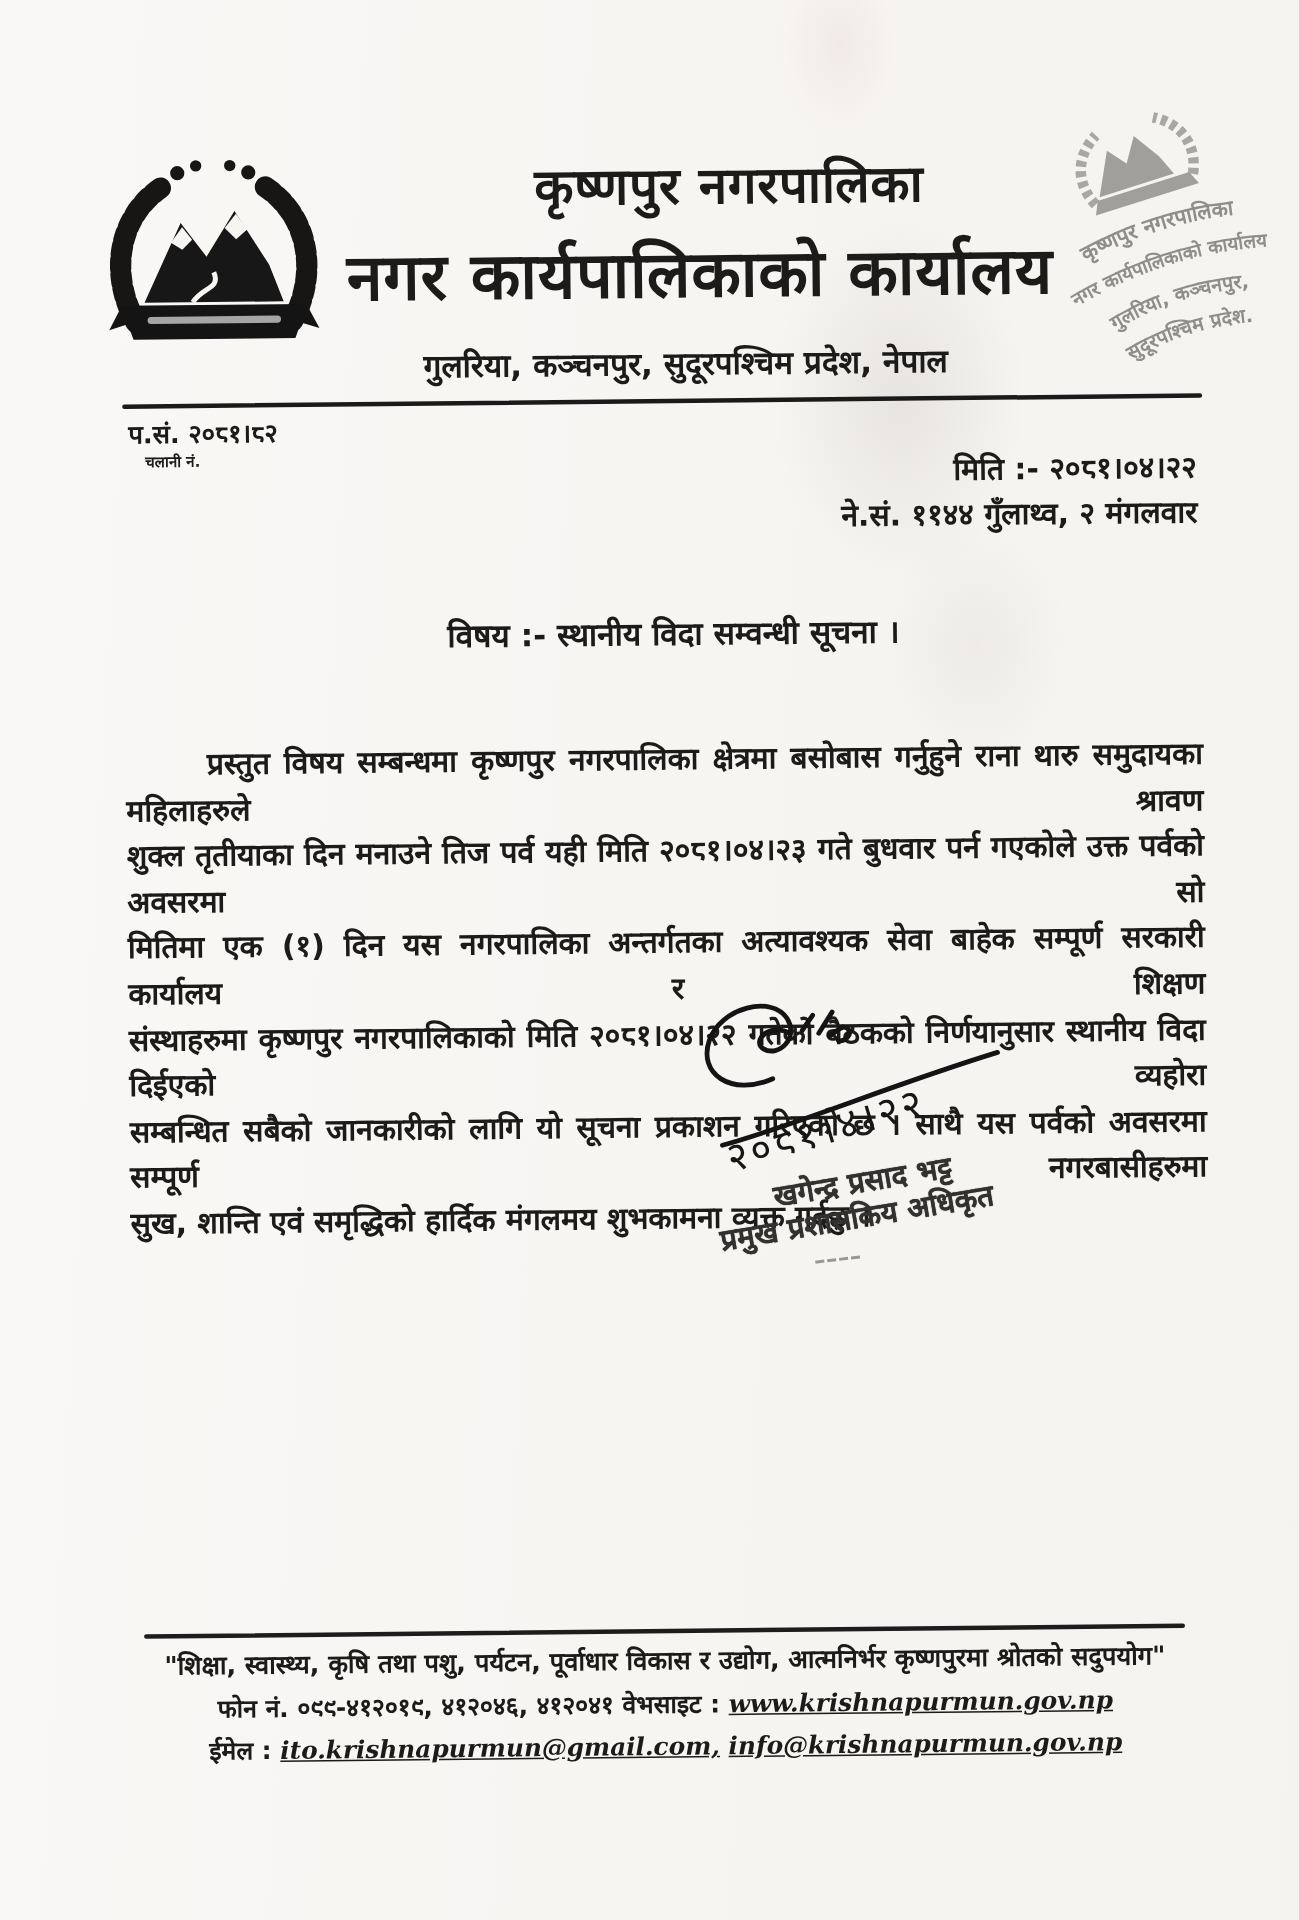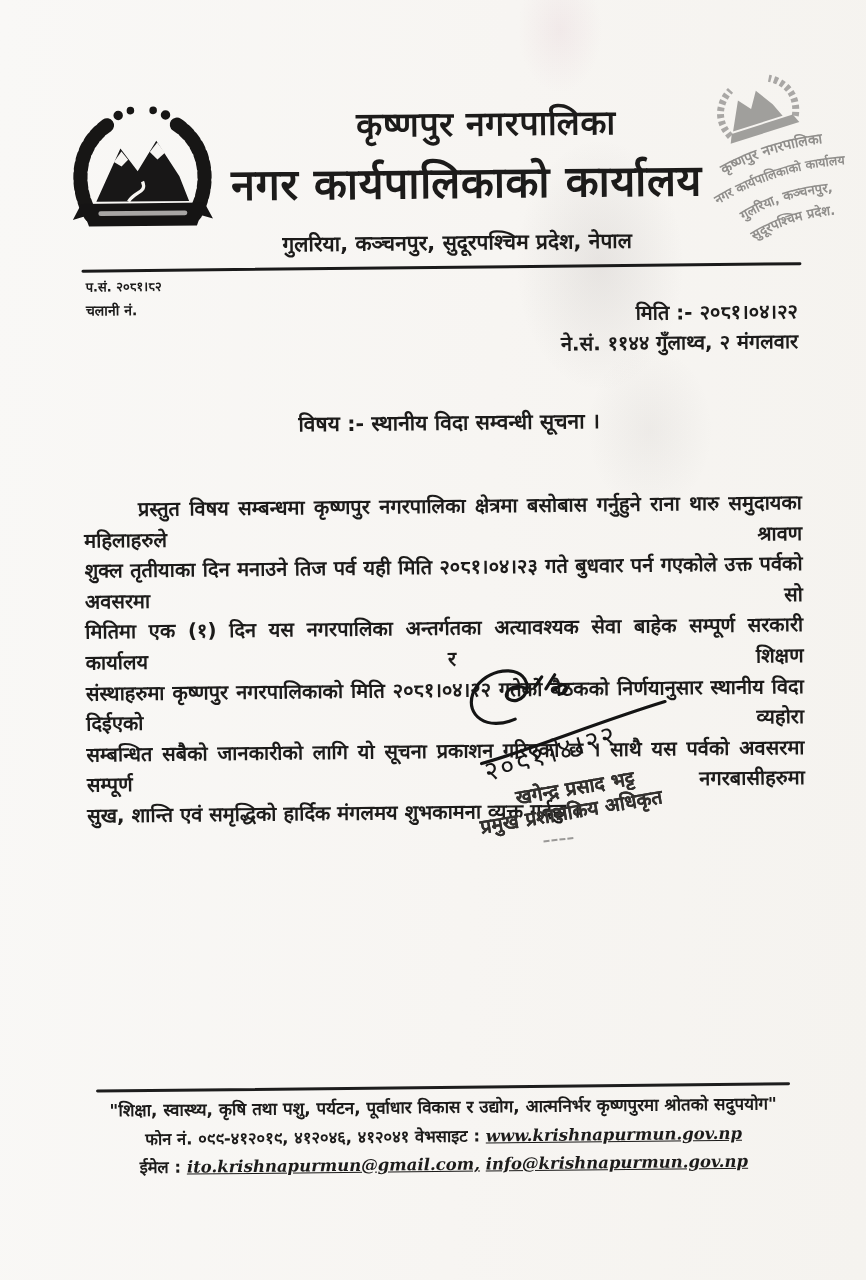--- a/index.html
+++ b/index.html
@@ -18,22 +18,22 @@
   }
   .tilt{position:absolute;inset:0;transform:rotate(-0.6deg);transform-origin:50% 40%;}
   .abs{position:absolute;}
   .ctr{text-align:center;}
   .b{font-weight:700;}
 
   .title-1{left:230px;top:100px;width:520px;font-size:34px;letter-spacing:.5px;}
   .title-2{left:150px;top:152px;width:640px;font-size:43px;letter-spacing:.5px;}
   .addr{left:200px;top:228px;width:520px;font-size:21px;}
   .sep{left:84px;top:266px;width:720px;height:3px;background:#1a1a1a;border-radius:2px;box-shadow:0 4px 0 -2.2px #55504c;}
-  .refno{left:88px;top:274px;font-size:13px;}
-  .chalani{left:88px;top:297px;font-size:14px;text-align:right;}
+  .refno{left:88px;top:274px;font-size:17px;}
+  .chalani{left:99px;top:297px;font-size:10px;text-align:right;}
 
   .dateblock{left:420px;top:300px;width:380px;text-align:right;font-size:20px;line-height:30px;}
   .subject{left:150px;top:408px;width:600px;font-size:21px;}
 
   .bodytext{left:84px;top:491px;width:718px;font-size:20px;font-weight:600;line-height:30.6px;}
   .bodytext .jl{text-align:justify;text-align-last:justify;}
   .bodytext .indent{text-indent:54px;}
 
   .sig-svg{left:425px;top:658px;width:260px;height:125px;}
   .sig-date{left:478px;top:726px;width:200px;font-size:27px;font-weight:500;transform:rotate(-16deg);letter-spacing:2px;color:#161616;}

